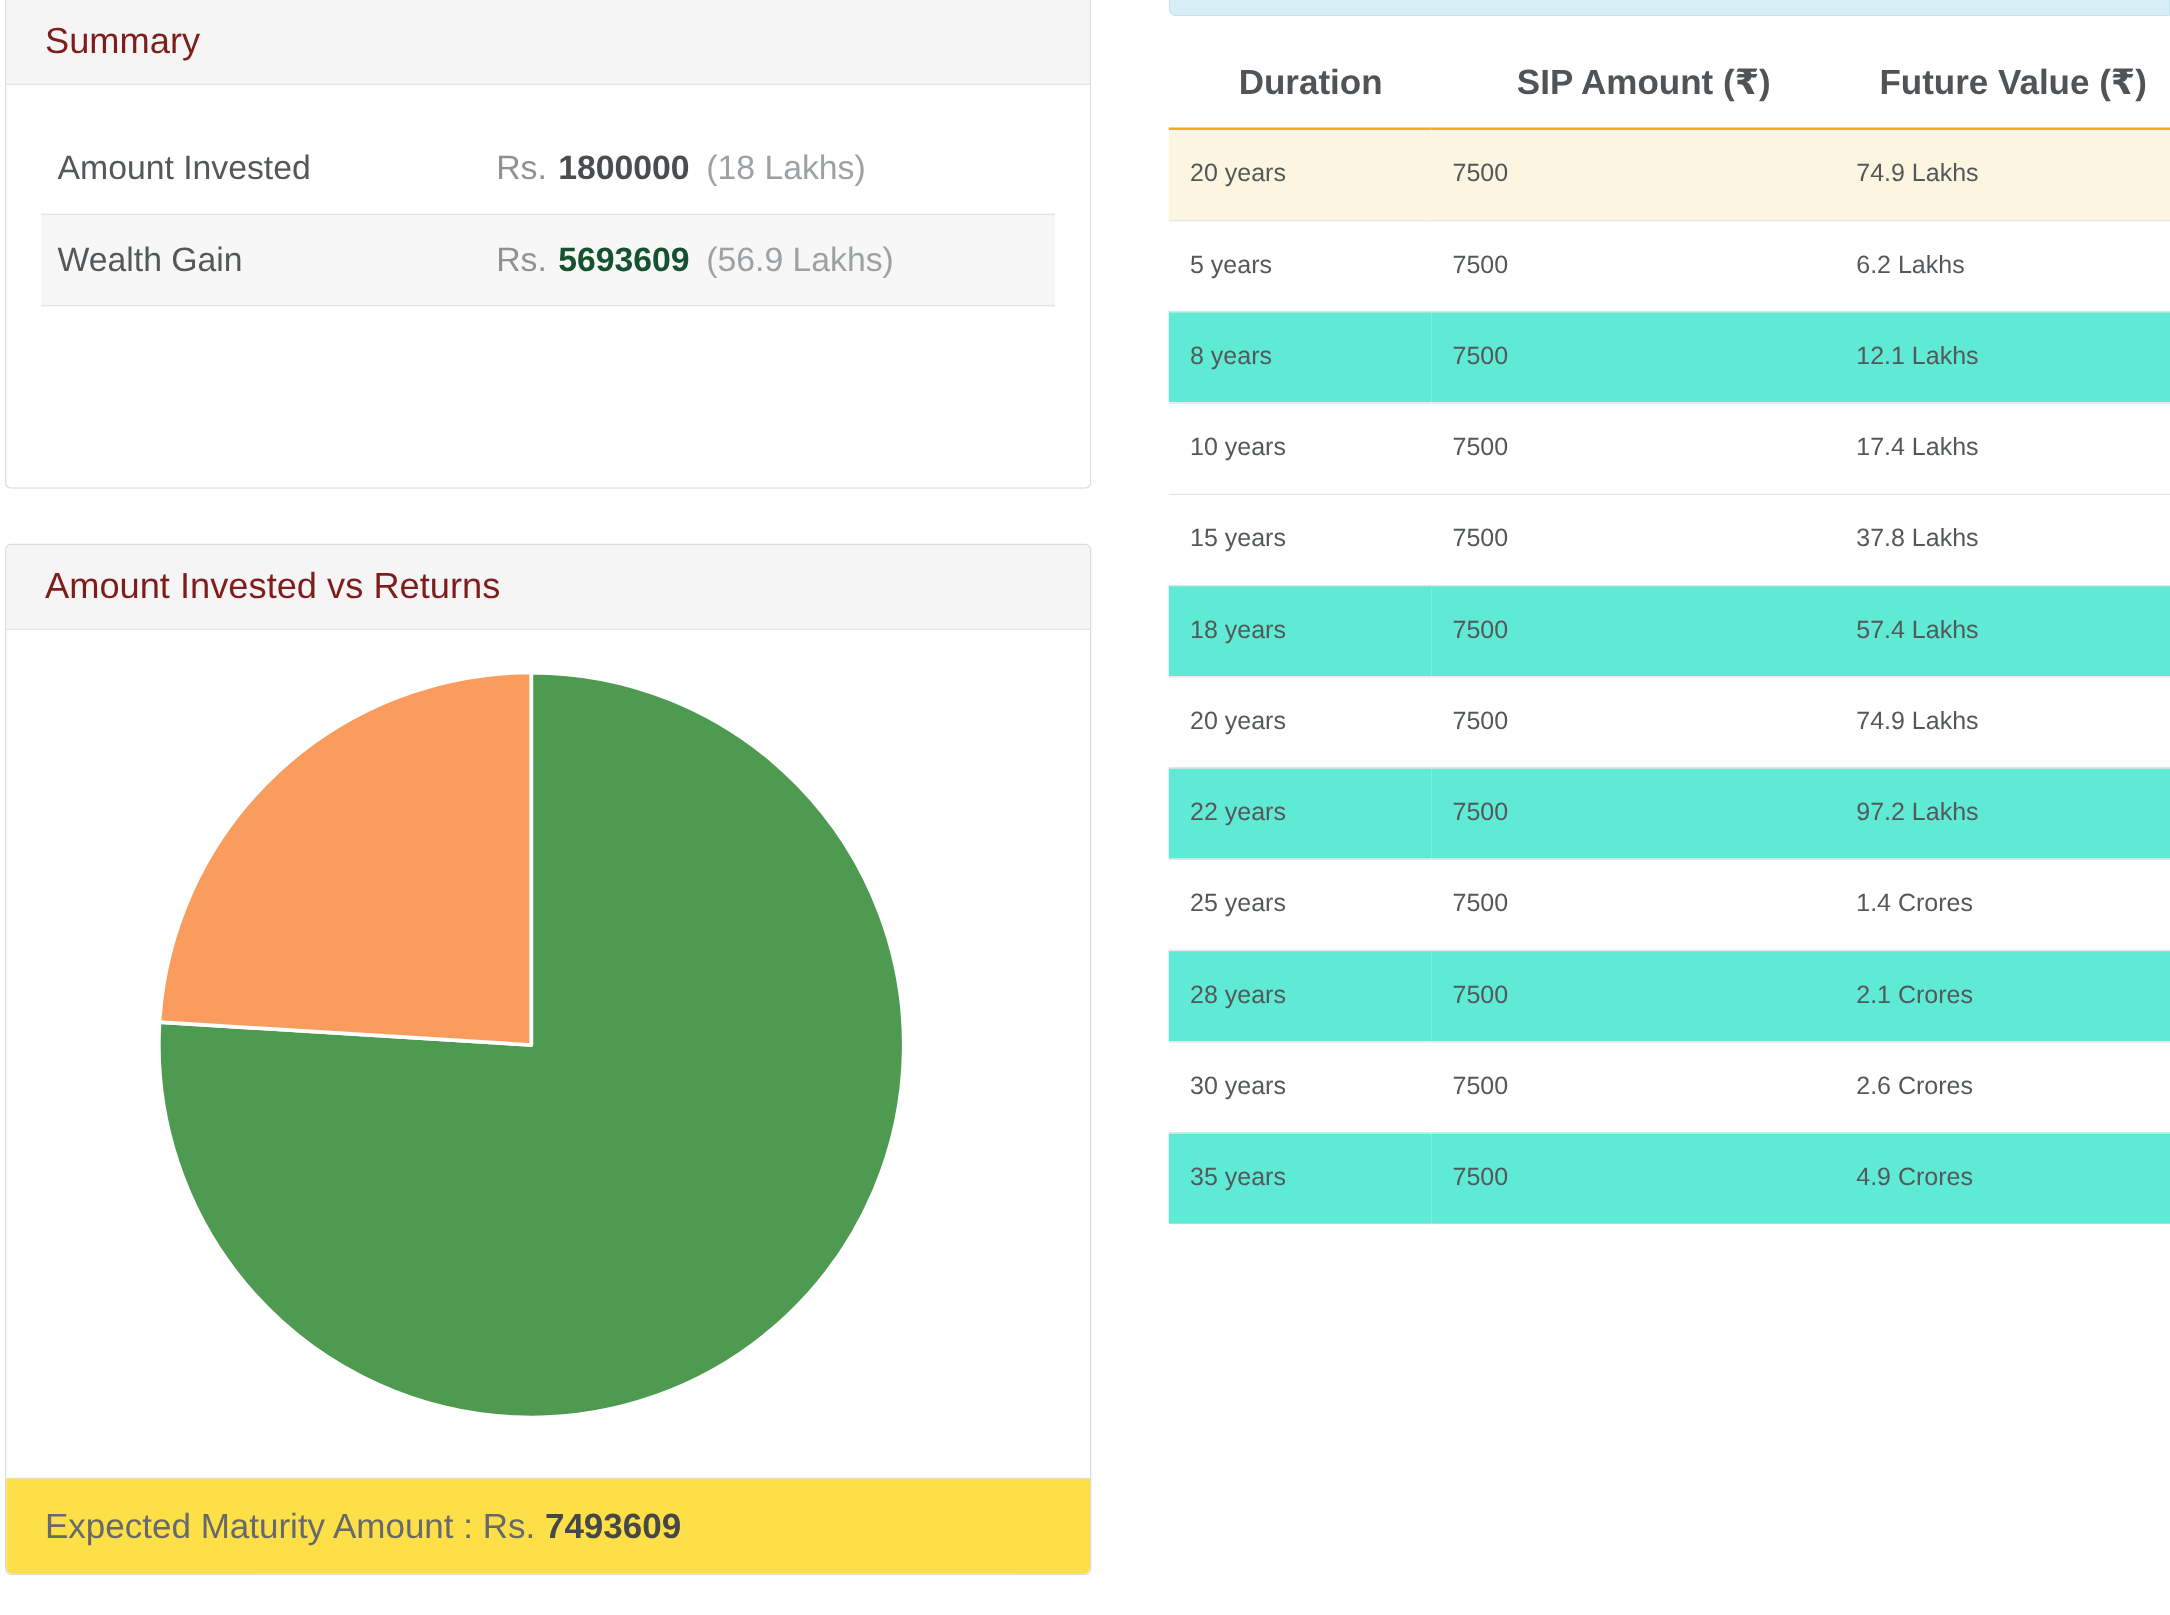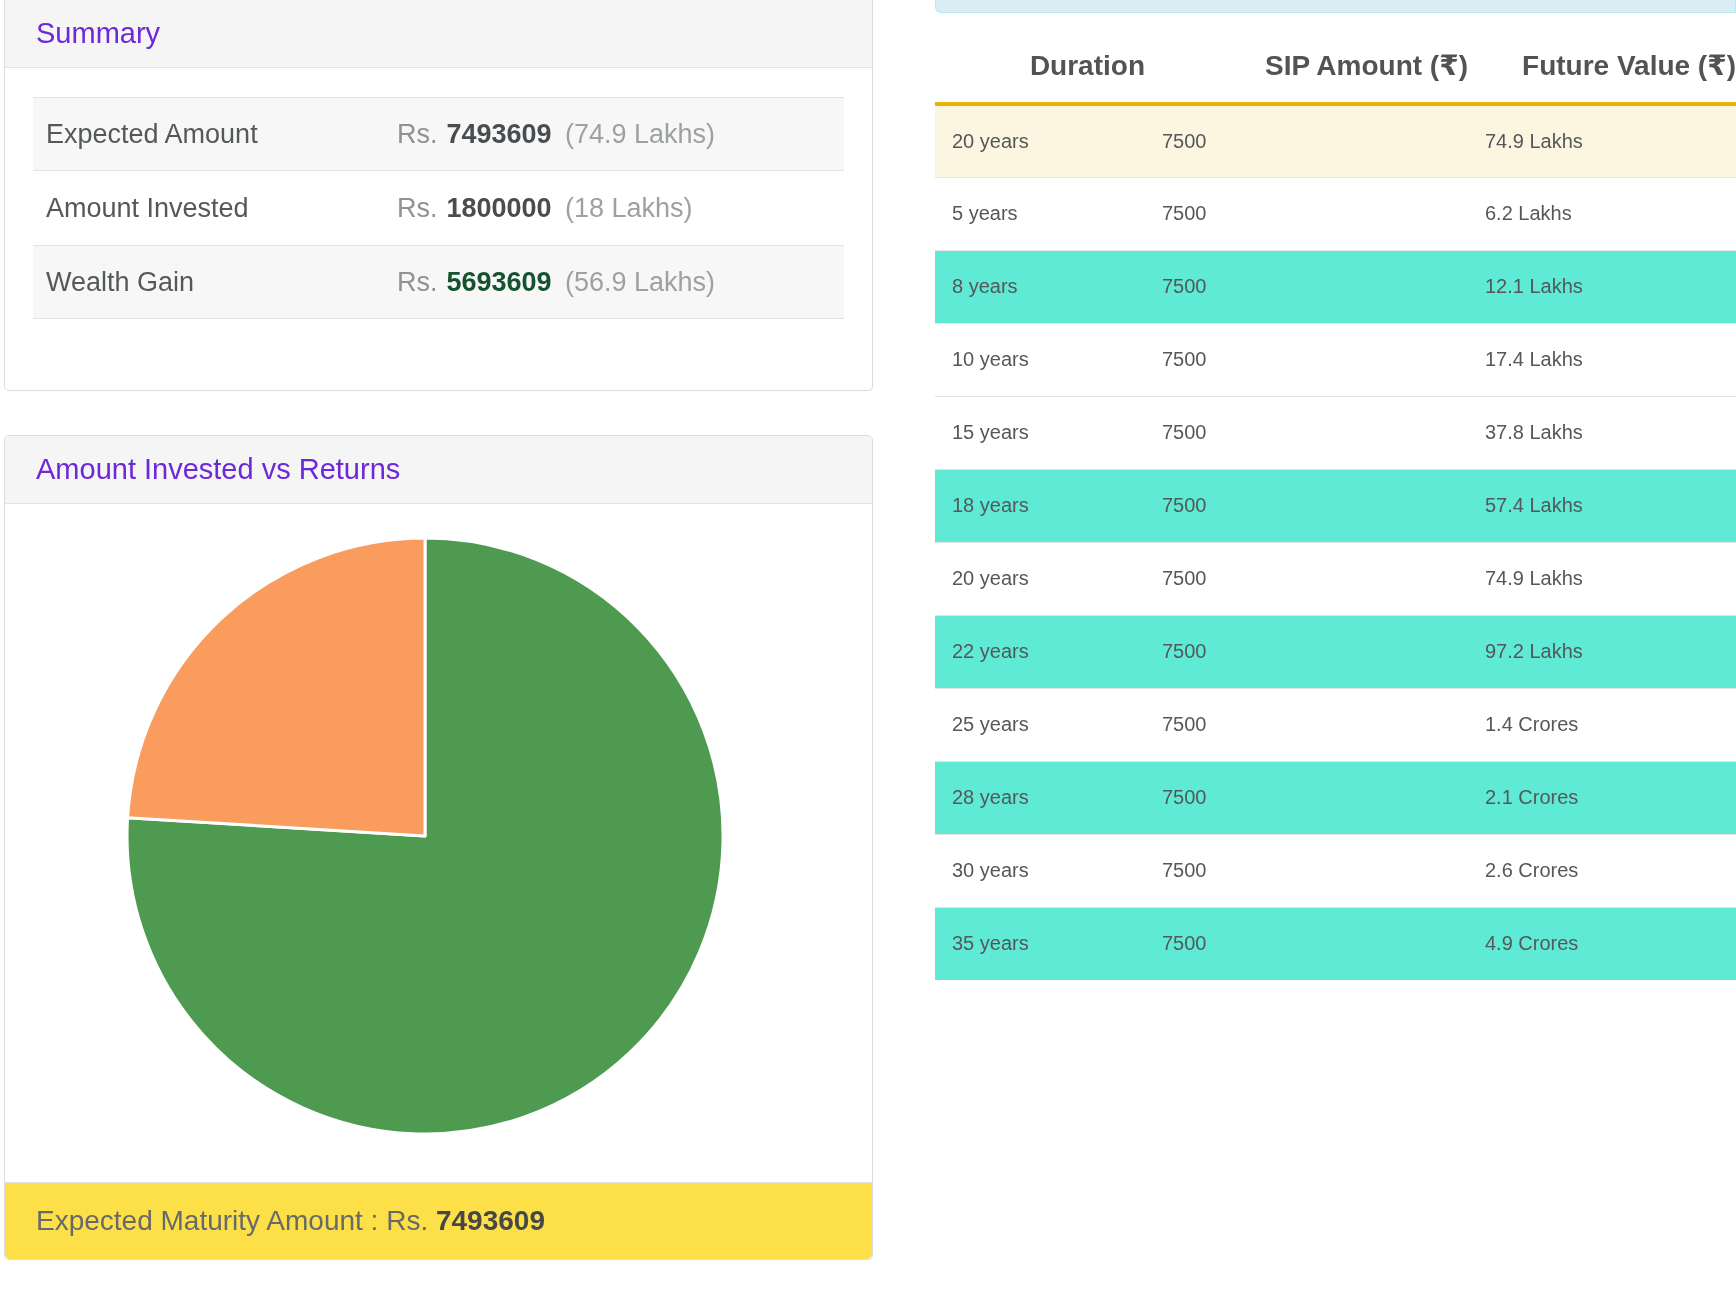--- a/index.html
+++ b/index.html
@@ -4,21 +4,21 @@
 <style>
   * { margin:0; padding:0; box-sizing:border-box; }
   html,body { width:1736px; height:1292px; overflow:hidden; background:#fff;
               font-family:"Liberation Sans","DejaVu Sans",sans-serif; }
   .page { position:relative; width:1736px; height:1292px; }
 
   
   .panel { position:absolute; background:#fff; border:1px solid #dcdcdc; border-radius:5px; }
   .panel-header { height:68px; line-height:66px; padding-left:31px; background:#f5f5f5;
                   border-bottom:1px solid #e3e3e3; border-radius:4px 4px 0 0;
-                  font-size:29px; color:#6d28d9; white-space:nowrap; }
+                  font-size:29px; color:#7f1d1d; white-space:nowrap; }
 
   #summary-panel { left:4px; top:0; width:869px; height:391px;
                    border-top:none; border-radius:0 0 5px 5px; }
   #summary-panel .panel-header { border-radius:0; }
 
   .srows { margin:29px 28px 0 28px; }
   .srow { position:relative; height:74px; display:flex; align-items:center; font-size:27px; }
   .srow.striped { background:#f7f7f7; border-top:1px solid #e4e4e4; border-bottom:1px solid #e4e4e4; }
   .srow .slabel { margin-left:13px; color:#55585a; }
   .srow .sval   { position:absolute; left:364px; white-space:nowrap; }
@@ -32,42 +32,37 @@
   #chart-footer { position:absolute; left:0; right:0; bottom:0; height:77px;
                   background:#fde047; border-top:1px solid #e0e0e0; border-radius:0 0 5px 5px;
                   line-height:76px; padding-left:31px; font-size:28px; color:#68696b; white-space:nowrap; }
   #chart-footer .strong { font-weight:700; color:#454749; }
 
   
   #table-region { position:absolute; left:935px; top:0; width:801px; }
   #alert-strip { height:13px; background:#d9edf7; border:1px solid #bce8f1; border-top:none;
                  border-radius:0 0 0 6px; }
   table { width:100%; border-collapse:collapse; table-layout:fixed; }
-  thead th { text-align:right; font-size:28px; font-weight:700; color:#515456;
-             padding:36px 0 20px 17px; border-bottom:4px solid #eab308; white-space:nowrap; }
+  thead th { text-align:center; font-size:28px; font-weight:700; color:#515456;
+             padding:36px 0 20px 17px; border-bottom:2px solid #eab308; white-space:nowrap; }
   tbody td { font-size:20px; color:#55585a; padding-left:17px; height:73px; white-space:nowrap; }
   tbody tr { background:#fff; }
   tbody tr + tr { border-top:1px solid #e5e5e5; }
   tbody tr.striped   { background:#5eead4; }
   tbody tr.highlight { background:#fcf6e0; }
 </style>
 </head>
 <body>
 
 <div class="page">
 
   <section class="panel" id="summary-panel">
     <div class="panel-header">Summary</div>
     <div class="srows">
 
-      <div class="srow striped">
-        <span class="slabel">Expected Amount</span>
-        <span class="sval"><span class="rs">Rs.</span><span class="num">7493609</span></span>
-        <span class="snote">(74.9 Lakhs)</span>
-      </div>
 
       <div class="srow">
         <span class="slabel">Amount Invested</span>
         <span class="sval"><span class="rs">Rs.</span><span class="num">1800000</span></span>
         <span class="snote">(18 Lakhs)</span>
       </div>
 
       <div class="srow striped">
         <span class="slabel">Wealth Gain</span>
         <span class="sval"><span class="rs">Rs.</span><span class="num green">5693609</span></span>

